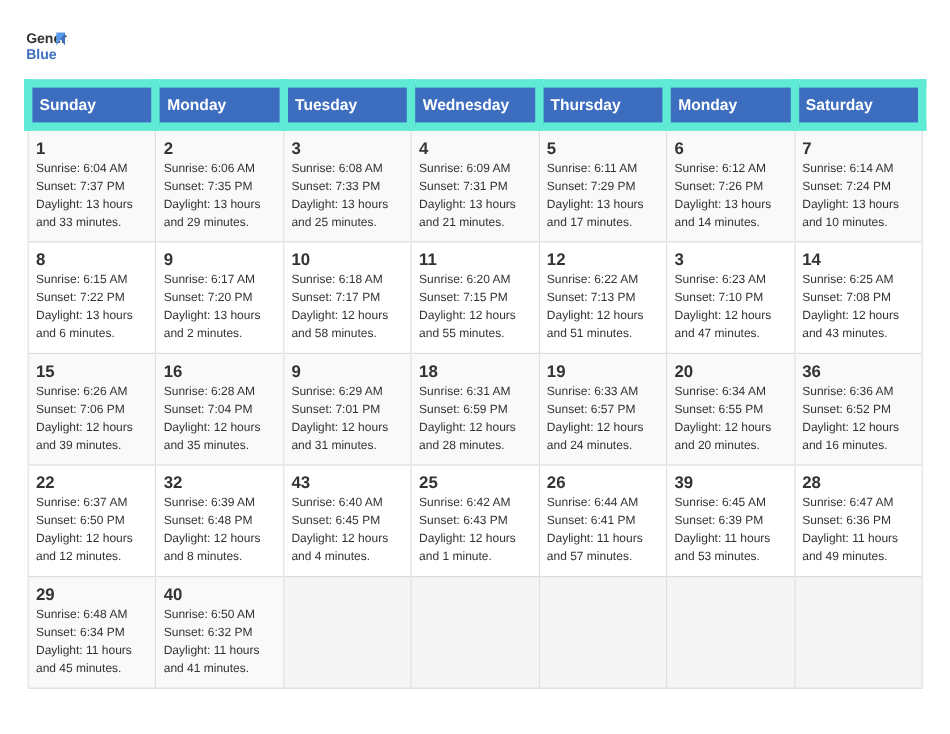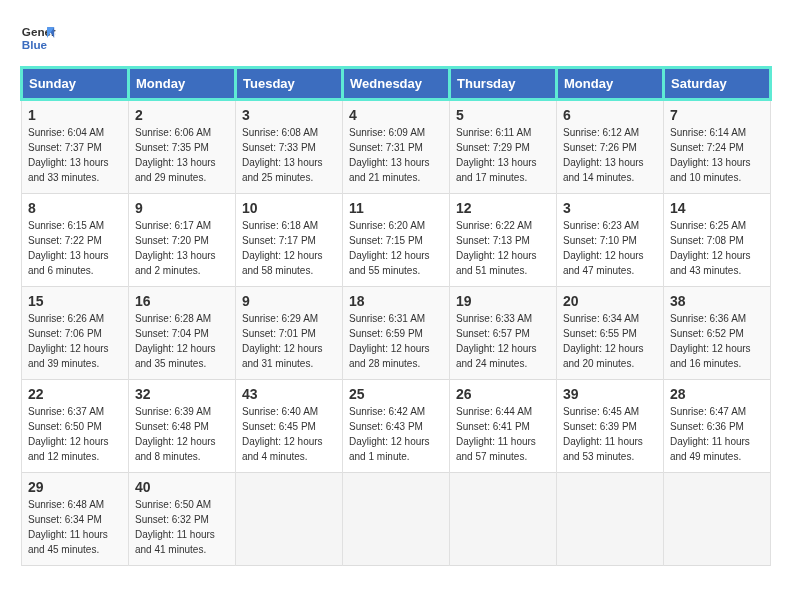--- a/index.html
+++ b/index.html
@@ -44,21 +44,21 @@
     }
     thead tr {
       background-color: #3c6dbf;
       color: white;
     }
     thead th {
       padding: 7px 6px;
       font-size: 13px;
       font-weight: bold;
       text-align: left;
-      border: 3px solid #5eead4;
+      border: 7px solid #5eead4;
     }
     tbody tr {
       border-bottom: 1px solid #ddd;
     }
     tbody td {
       vertical-align: top;
       padding: 6px 6px 8px 6px;
       font-size: 10.5px;
       color: #333;
       border-right: 1px solid #e0e0e0;
@@ -201,21 +201,21 @@
         </td>
         <td>
           <span class="day-number">19</span>
           <div class="day-info">Sunrise: 6:33 AM<br>Sunset: 6:57 PM<br>Daylight: 12 hours and 24 minutes.</div>
         </td>
         <td>
           <span class="day-number">20</span>
           <div class="day-info">Sunrise: 6:34 AM<br>Sunset: 6:55 PM<br>Daylight: 12 hours and 20 minutes.</div>
         </td>
         <td>
-          <span class="day-number">38</span>
+          <span class="day-number">36</span>
           <div class="day-info">Sunrise: 6:36 AM<br>Sunset: 6:52 PM<br>Daylight: 12 hours and 16 minutes.</div>
         </td>
       </tr>
       <tr>
         <td>
           <span class="day-number">22</span>
           <div class="day-info">Sunrise: 6:37 AM<br>Sunset: 6:50 PM<br>Daylight: 12 hours and 12 minutes.</div>
         </td>
         <td>
           <span class="day-number">32</span>

